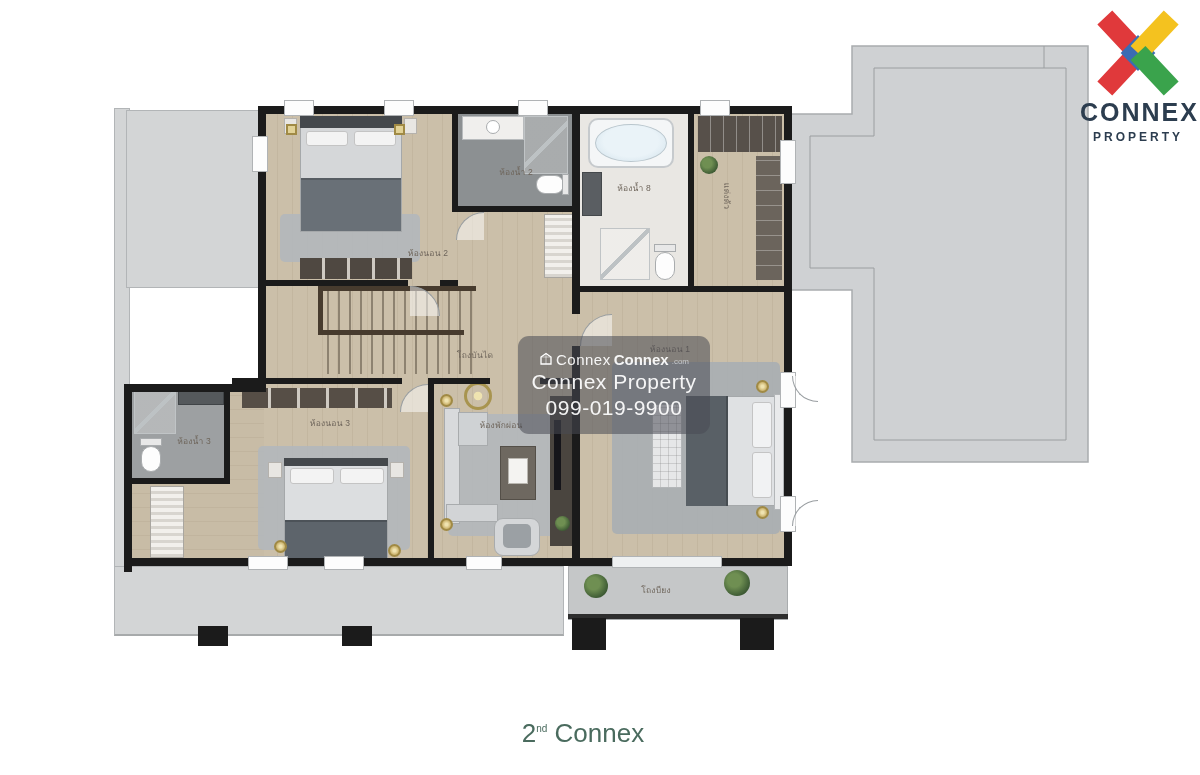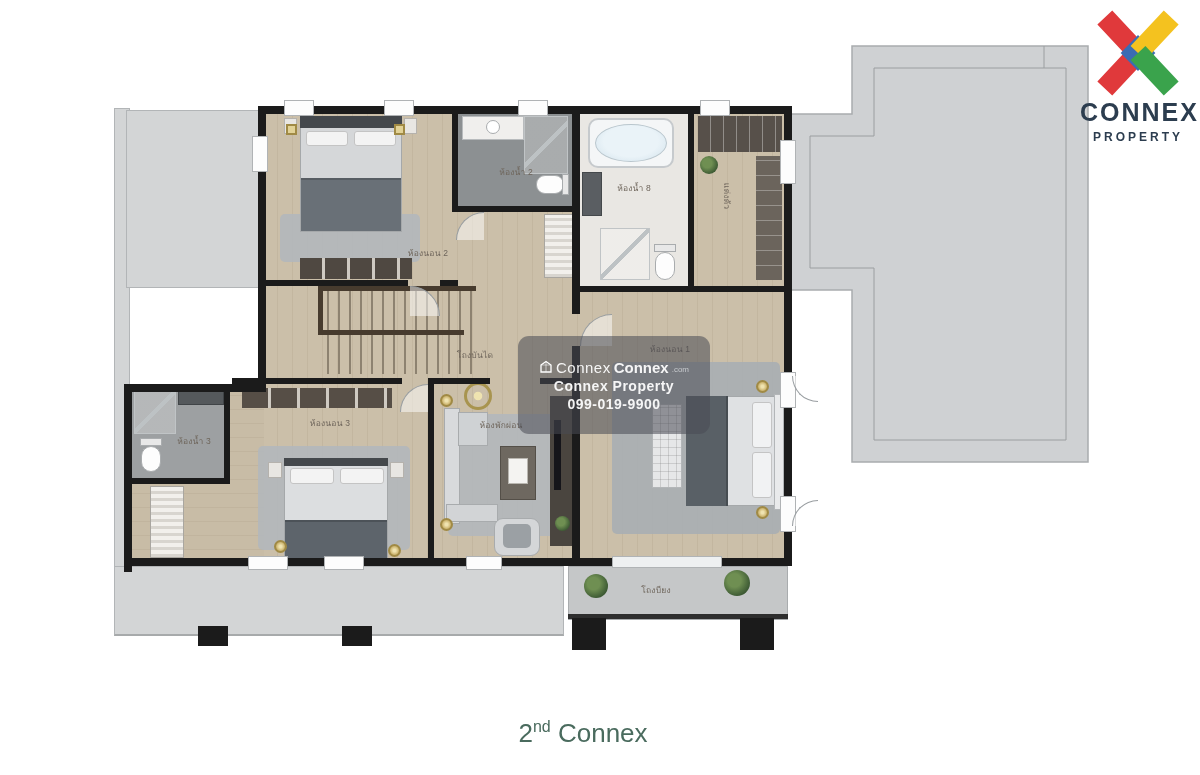--- a/index.html
+++ b/index.html
@@ -33,29 +33,29 @@
   .plant{position:absolute;border-radius:50%;z-index:5;
          background:radial-gradient(circle at 40% 40%, #6f8f52 0 30%, #3f5c35 70%, #2e4527 100%);}
   
   .wm{position:absolute;left:518px;top:336px;width:192px;height:98px;border-radius:11px;
       background:rgba(72,75,84,.55);z-index:20;color:rgba(255,255,255,.93);
       display:flex;flex-direction:column;align-items:center;justify-content:center;gap:2px;}
   .wm .l1{font-size:15px;display:flex;align-items:center;gap:3px;}
   .wm .l1 .thin{font-weight:300;letter-spacing:.5px;}
   .wm .l1 .bold{font-weight:bold;}
   .wm .l1 .tld{font-size:8px;color:#c7cace;align-self:flex-end;margin-bottom:2px;}
-  .wm .l2,.wm .l3{font-size:14px;font-weight:700;letter-spacing:.5px;}
+  .wm .l2,.wm .l3{font-size:21px;font-weight:400;letter-spacing:.5px;}
   
   .logo{position:absolute;left:1080px;top:10px;width:116px;text-align:center;z-index:20;}
   .logo .name{font-size:25px;font-weight:bold;color:#2c3d4f;letter-spacing:2px;line-height:1;}
   .logo .tag{font-size:12px;font-weight:bold;color:#2c3d4f;letter-spacing:3px;margin-top:5px;}
   
   .caption{position:absolute;left:433px;top:718px;width:300px;text-align:center;z-index:20;
            font-size:26px;color:#4a6b5e;}
-  .caption sup{font-size:16px;margin-top:40px;}
+  .caption sup{font-size:10px;margin-top:40px;}
   .stairs{position:absolute;left:318px;top:286px;width:158px;height:88px;z-index:4;
       background-image:repeating-linear-gradient(90deg, transparent 0 9px, #8d8270 9px 11px);}
   .rail{position:absolute;background:#473b2e;z-index:5;}
   .stripes-h{background-image:repeating-linear-gradient(0deg,#d8d5cf 0 3px,#f2f0ec 3px 7px);}
 </style>
 </head>
 <body>
 
 <div class="canvas">
 

